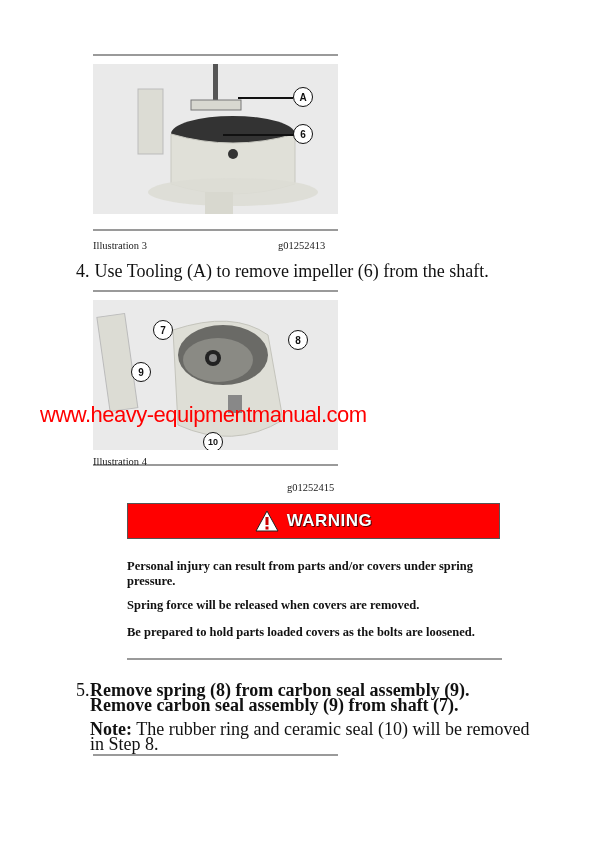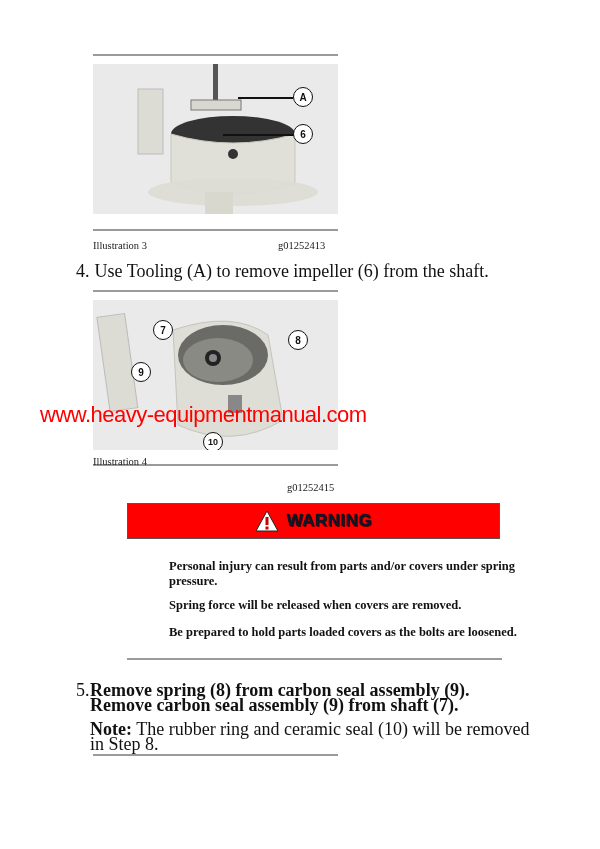--- a/index.html
+++ b/index.html
@@ -19,24 +19,24 @@
       display: flex; align-items: center; justify-content: center;
     }
     .leader { position: absolute; height: 1.5px; background: #111; transform-origin: left center; }
     .warning-banner {
       position: absolute; left: 127px; top: 503px; width: 373px; height: 36px;
       background: #ff0000; border: 1px solid #555; box-sizing: border-box;
       display: flex; align-items: center; justify-content: center; gap: 8px;
     }
     .warning-text {
       font-family: "Liberation Sans", sans-serif; font-weight: bold; font-size: 17px;
-      color: #0f172a; letter-spacing: 0.5px;
+      color: #ffffff; letter-spacing: 0.5px;
       text-shadow: 0 0 1px #000, 1px 1px 0 #600;
     }
-    .warn-body { position: absolute; left: 127px; font-weight: bold; font-size: 12.5px; line-height: 15px; width: 370px; margin-left: 42px; }
+    .warn-body { position: absolute; left: 127px; font-weight: bold; font-size: 12.5px; line-height: 15px; width: 370px; }
     .watermark {
       position: absolute; left: 40px; top: 402px; width: 520px; 
       font-family: "Liberation Sans", sans-serif; font-size: 22px; color: #ff0000; letter-spacing: -0.5px;
       white-space: nowrap;
     }
   </style>
 </head>
 <body>
 
 <div class="rule" style="left:93px; top:54px; width:245px;"></div>

